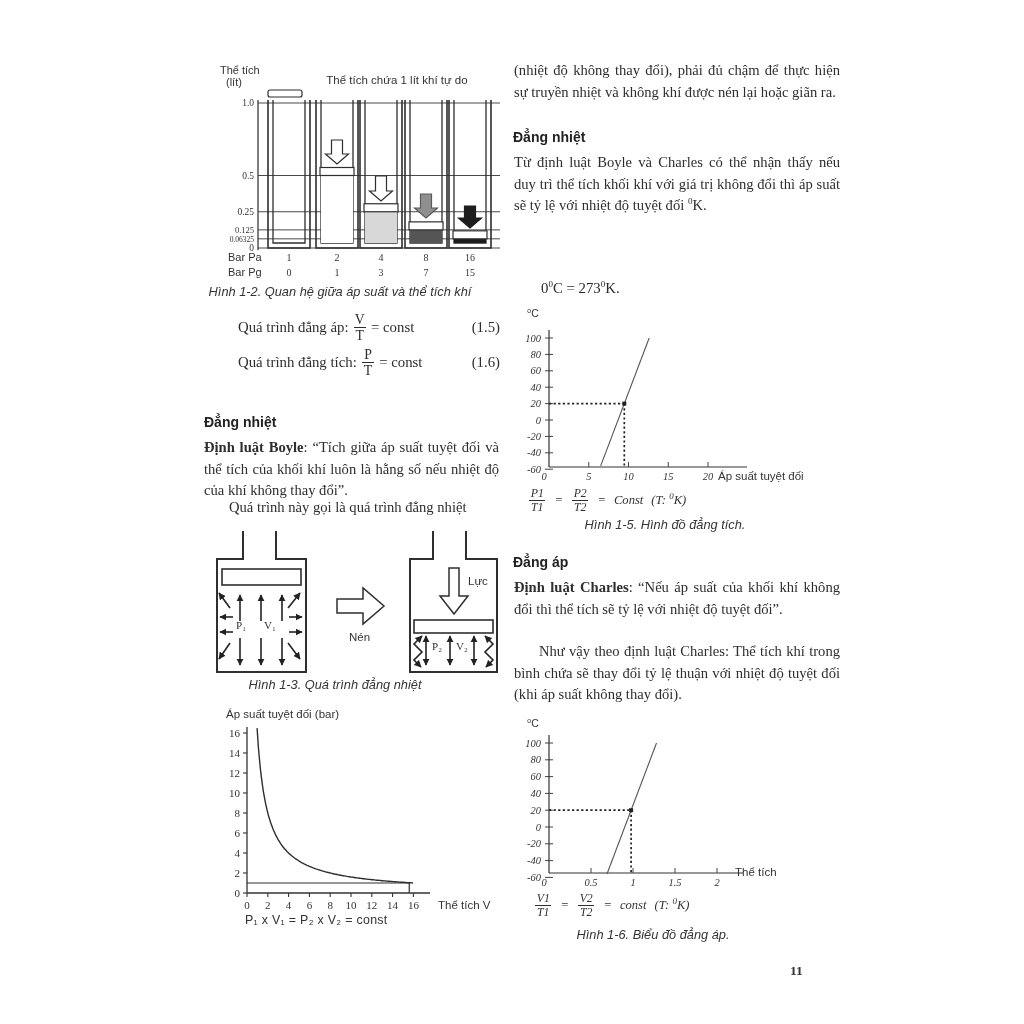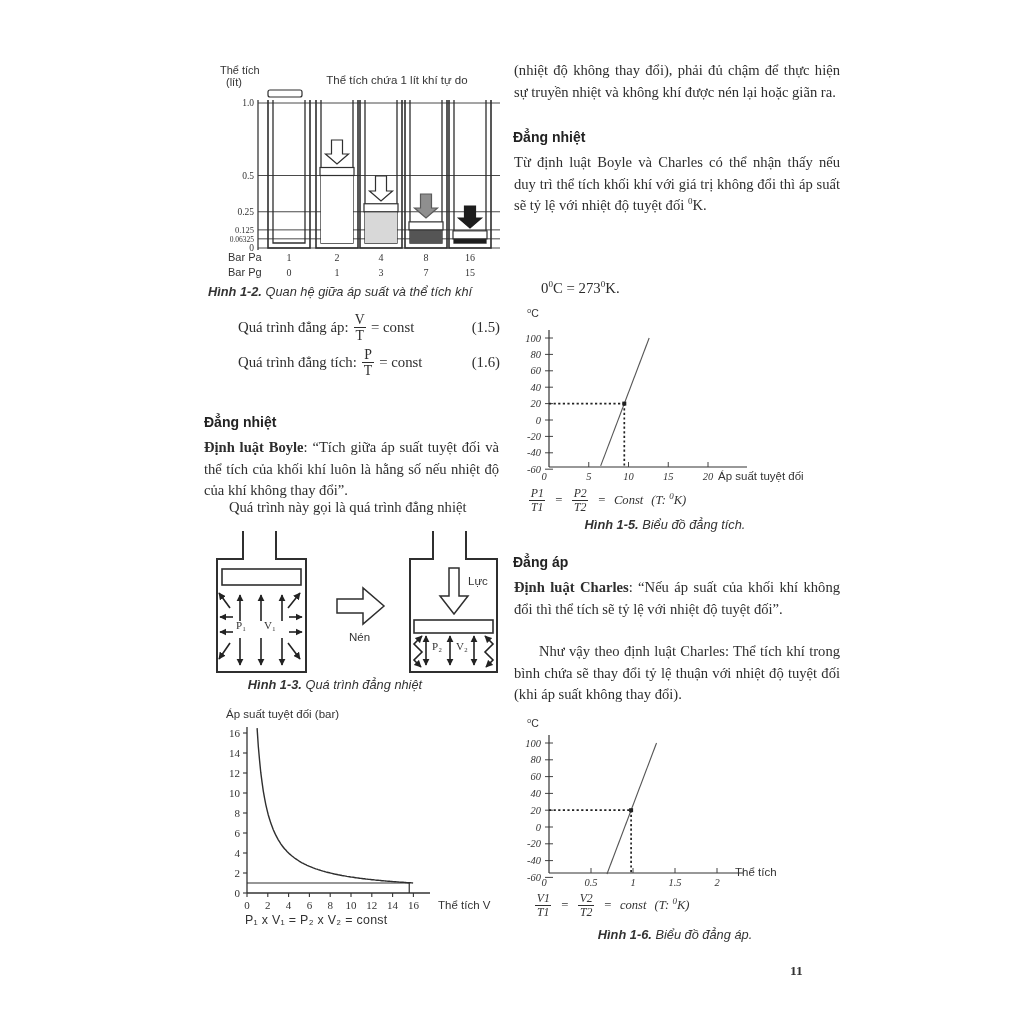--- a/index.html
+++ b/index.html
@@ -5,21 +5,21 @@
   *{margin:0;padding:0;box-sizing:border-box}
   html,body{width:1024px;height:1024px;background:#fff}
   body{font-family:"Liberation Serif","DejaVu Serif",serif;color:#2b2b2b}
   #page{position:absolute;left:0;top:0;width:1024px;height:1024px;background:#fff;overflow:hidden}
   .abs{position:absolute}
   .para{font-size:14.6px;line-height:21.6px;text-align:justify;color:#2e2e2e}
   .para b{font-weight:bold}
   .indent{text-indent:25px}
   .heading{font-family:"Liberation Sans","DejaVu Sans",sans-serif;font-weight:bold;font-size:14px;color:#222}
   .caption{font-family:"Liberation Sans","DejaVu Sans",sans-serif;font-style:italic;font-size:12.8px;text-align:center;color:#333}
-  .caption b{font-weight:bold}
+  .caption b{font-weight:normal}
   sup{font-size:9px;vertical-align:super;line-height:0}
   .eqrow{display:flex;align-items:center;font-size:14.8px;color:#2e2e2e}
   .eqrow .tag{margin-left:auto}
   .efrac{display:inline-flex;flex-direction:column;align-items:center;line-height:1.1;font-size:13.8px;margin:0 5px}
   .efrac .den{border-top:1.2px solid #2e2e2e;padding:0 2px}
   .formula-sm{font-family:"Liberation Sans","DejaVu Sans",sans-serif;font-size:12.4px;color:#333;letter-spacing:.3px}
   .fform{display:flex;align-items:center;font-style:italic;font-size:12.6px;color:#333;gap:8px}
   .fform .efrac{font-size:11.8px;margin:1px}
   .pagenum{font-size:13.5px;font-weight:bold;color:#333}
   svg{overflow:visible}
@@ -277,21 +277,21 @@
     <span class="efrac">
         <span>P2</span>
         <span class="den">T2</span>
       </span>
     <span>=</span>
     <span>Const</span>
     <span><span>(T: </span><sup>0</sup><span>K)</span></span>
   </div>
 
   <div class="abs caption" style="left:500px;top:517px;width:330px">
-    <b>Hình 1-5.</b><span> Biểu đồ đẳng tích.</span>
+    <b>Hình 1-5.</b><span> Hình đồ đẳng tích.</span>
   </div>
 
   <div class="abs heading" style="left:513px;top:554px">Đẳng áp</div>
 
   <div class="abs para indent" style="left:514px;top:641px;width:326px">Như vậy theo định luật Charles: Thể tích khí trong bình chứa sẽ thay đổi tỷ lệ thuận với nhiệt độ tuyệt đối (khi áp suất không thay đổi).</div>
 
   <div class="abs para" style="left:514px;top:577px;width:326px">
     <b>Định luật Charles</b><span>: “Nếu áp suất của khối khí không đổi thì thể tích sẽ tỷ lệ với nhiệt độ tuyệt đối”.</span>
   </div>
 
@@ -341,18 +341,18 @@
     <span>=</span>
     <span class="efrac">
         <span>V2</span>
         <span class="den">T2</span>
       </span>
     <span>=</span>
     <span>const</span>
     <span><span>(T: </span><sup>0</sup><span>K)</span></span>
   </div>
 
-  <div class="abs caption" style="left:510px;top:927px;width:330px">
+  <div class="abs caption" style="left:488px;top:927px;width:330px">
     <b>Hình 1-6.</b><span> Biểu đồ đẳng áp.</span>
   </div>
 
   <div class="abs pagenum" style="left:790px;top:963px">11</div>
 </div>
 
 </body></html>

